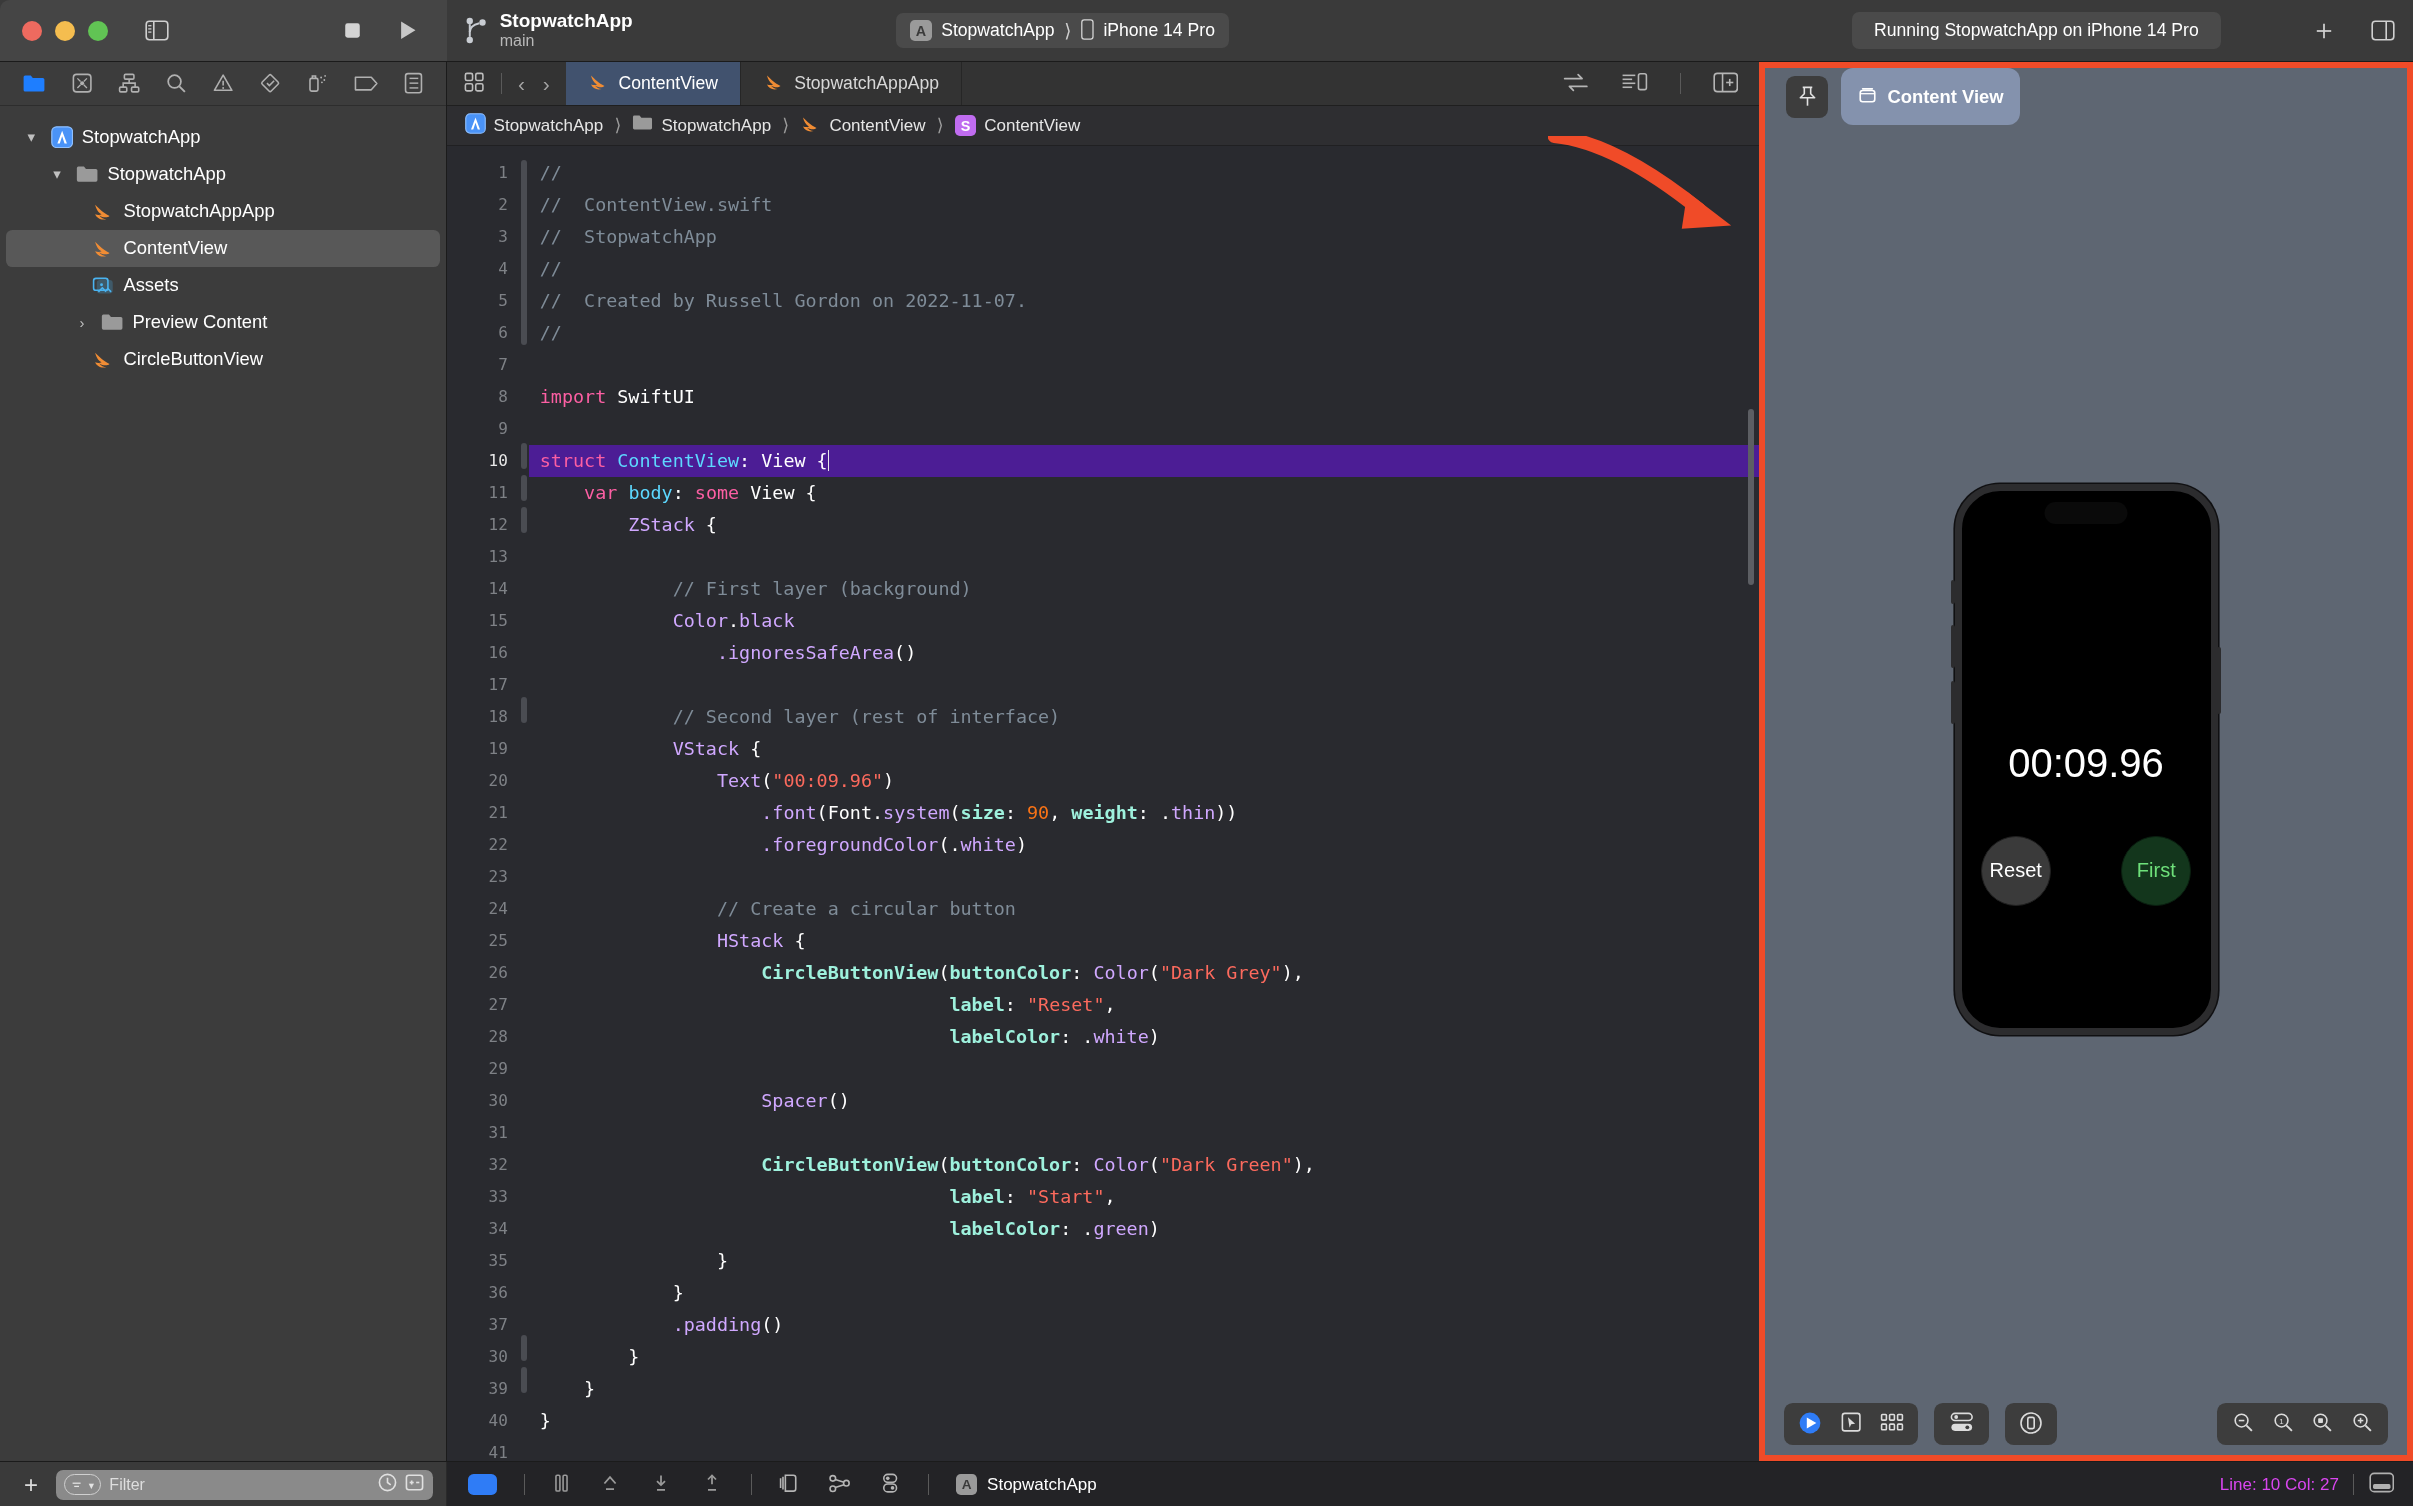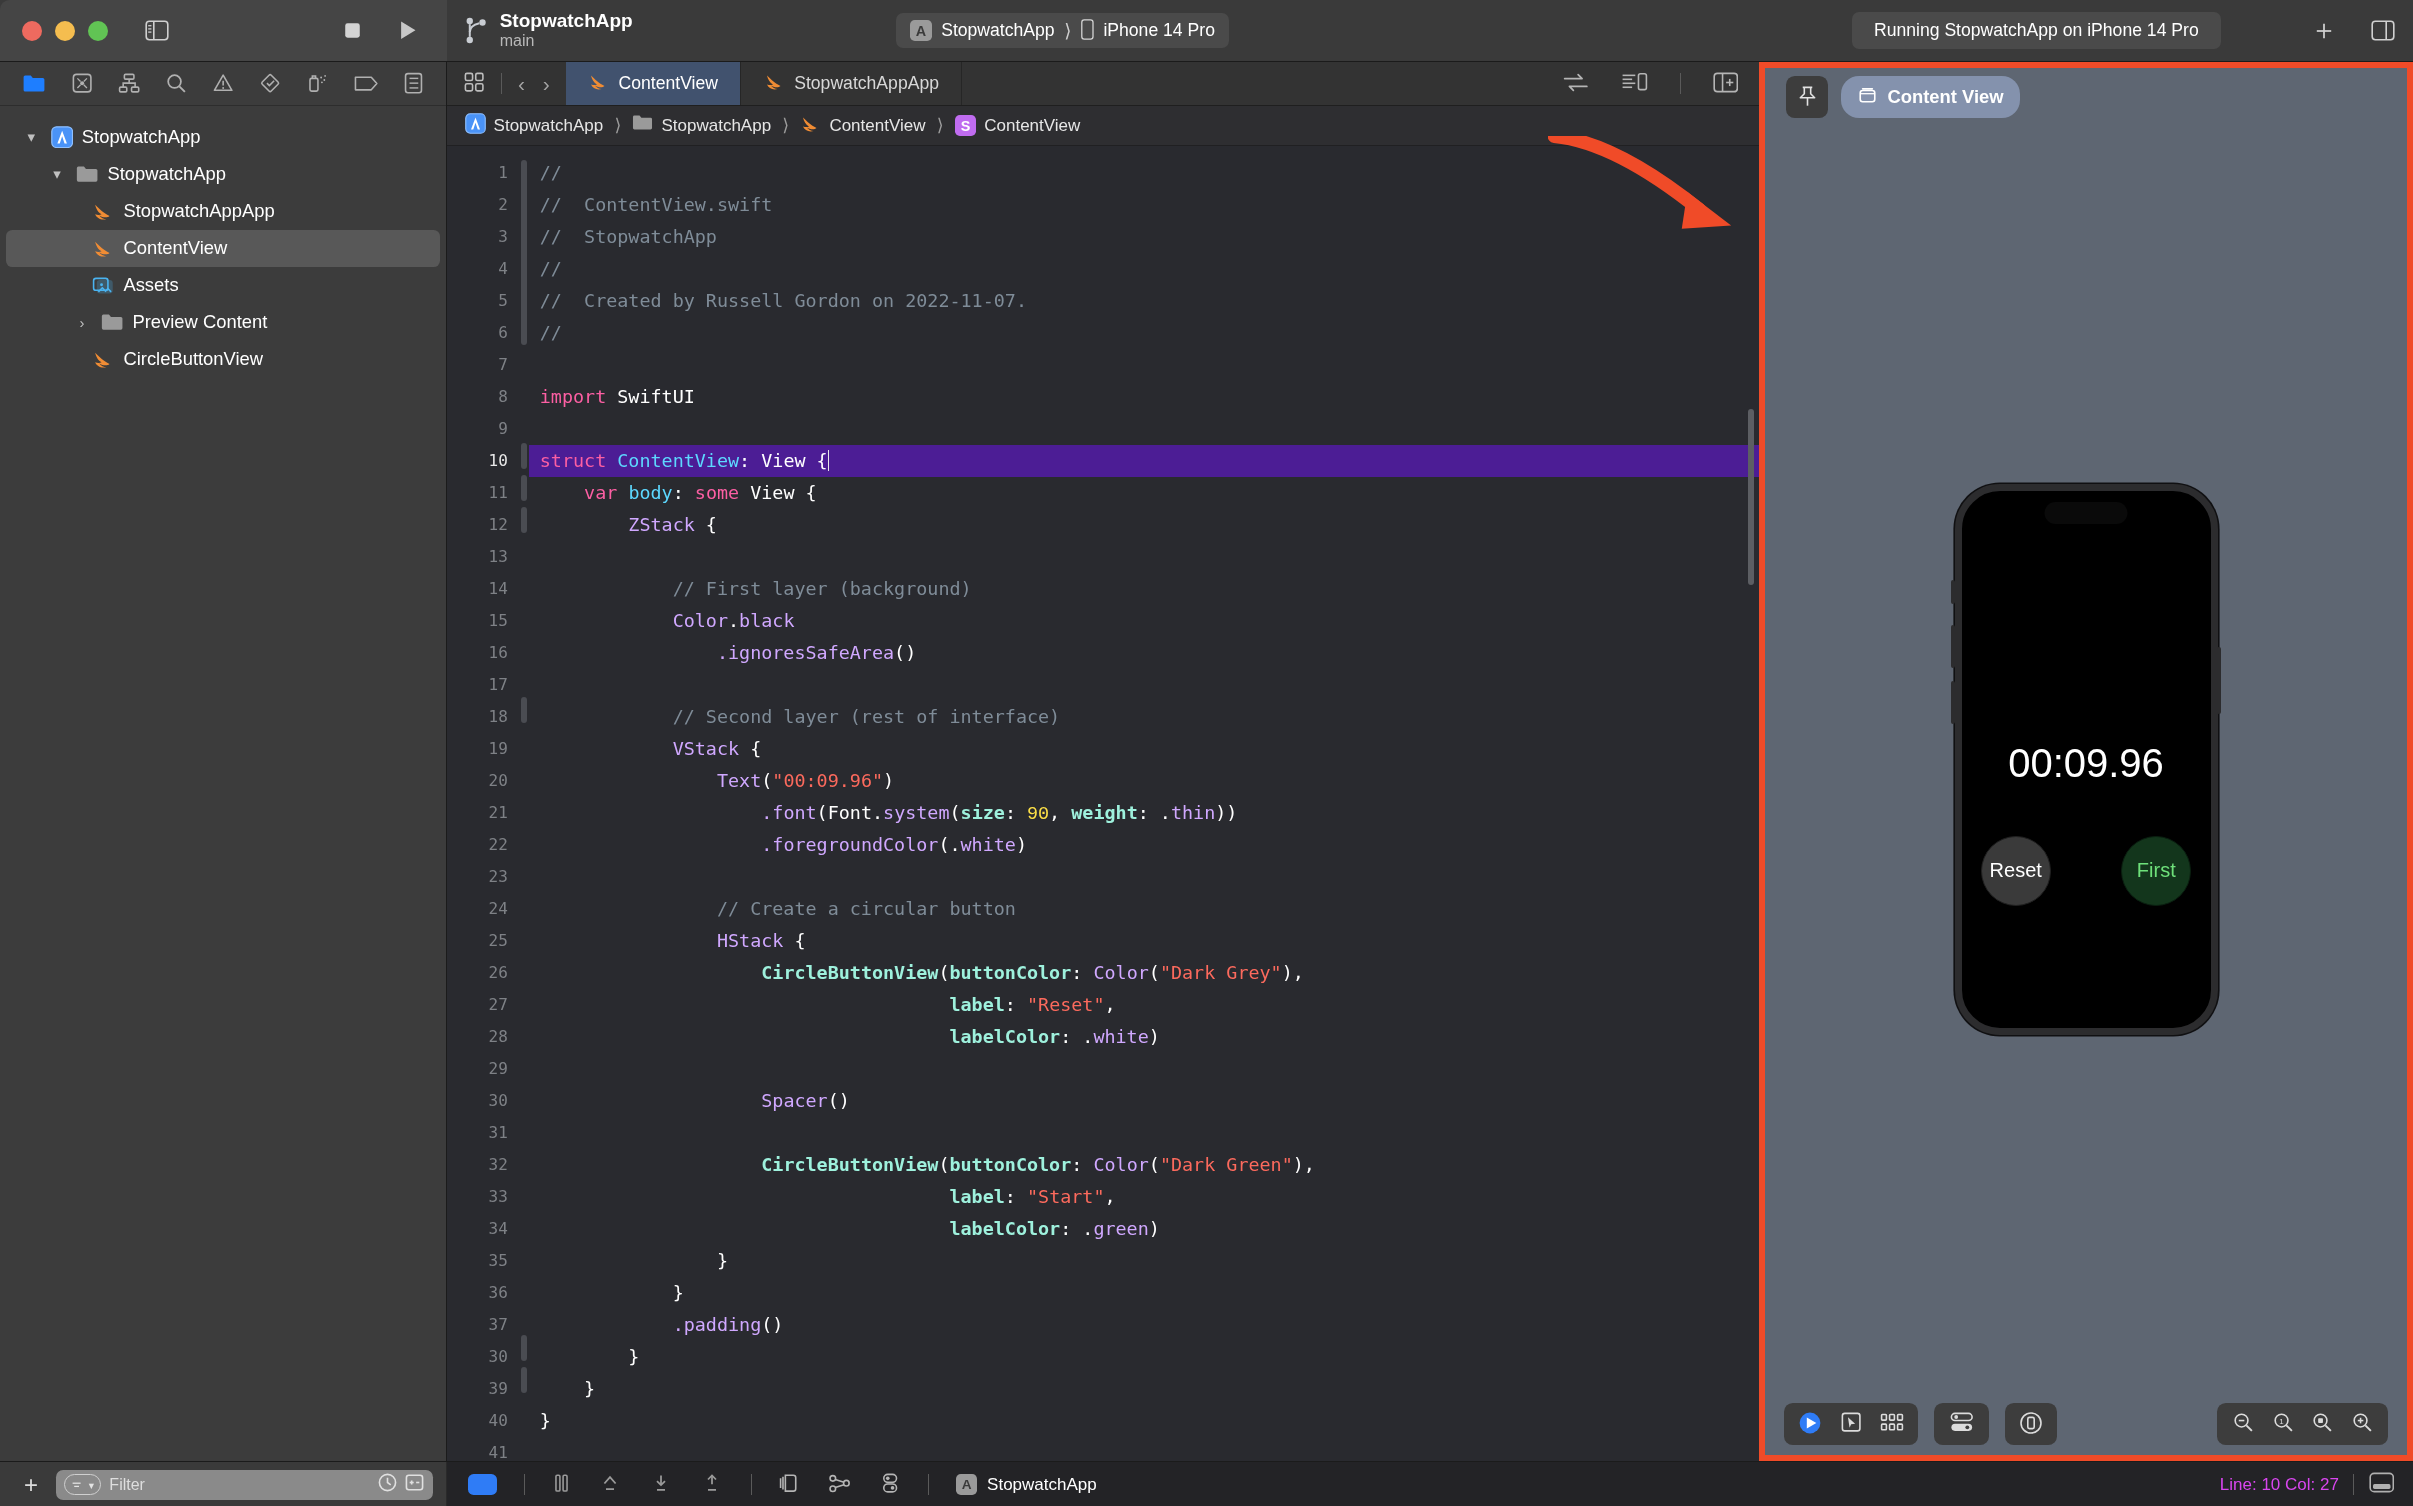--- a/index.html
+++ b/index.html
@@ -181,21 +181,21 @@
     white-space: pre;
     position: relative;
   }
   .code-lines .ln { height: 32px; line-height: 32px; padding-left: 11.2px; }
   .code-lines .ln.cur { background: #4c1d95; }
   .cmt { color: #7f8c98; }
   .kw  { color: #fc5fa3; }
   .typ { color: #5dd8ff; }
   .mem { color: #d0a8ff; }
   .str { color: #fc6a5d; }
-  .num { color: #fde047; font-family: Liberation Mono, monospace; }
+  .num { color: #f97316; }
   .plain { color: #ffffff; }
   .parm { color: #9ef1dd; font-weight: bold; }
   .caret {
     display: inline-block; width: 1.6px; height: 21px;
     background: #e8e8e8; vertical-align: -4px;
   }
   .v-scroll {
     position: absolute; right: 4.8px; top: 263px;
     width: 6.4px; height: 176px; border-radius: 3.2px;
     background: #5c5e63;
@@ -215,22 +215,22 @@
     padding-left: 21px;
   }
   .pv-pin {
     width: 42px; height: 42px; border-radius: 8.8px;
     background: #3d3d3d;
     display: flex; align-items: center; justify-content: center;
     color: #e2e2e2;
   }
   .pv-chip {
     display: flex; align-items: center; gap: 9.6px;
-    background: #8492ad; border-radius: 18px;
-    height: 42px; padding: 0 16px;
+    background: #8492ad; border-radius: 12px;
+    height: 57px; padding: 0 16px;
     color: #ffffff; font-size: 18.4px; font-weight: bold;
   }
   .pv-canvas { flex: 1; position: relative; display: flex; align-items: center; justify-content: center; }
 
   .phone {
     width: 263px; height: 551px;
     background: #000000;
     border-radius: 45px;
     border: 7.2px solid #2c2c2e;
     position: relative;

